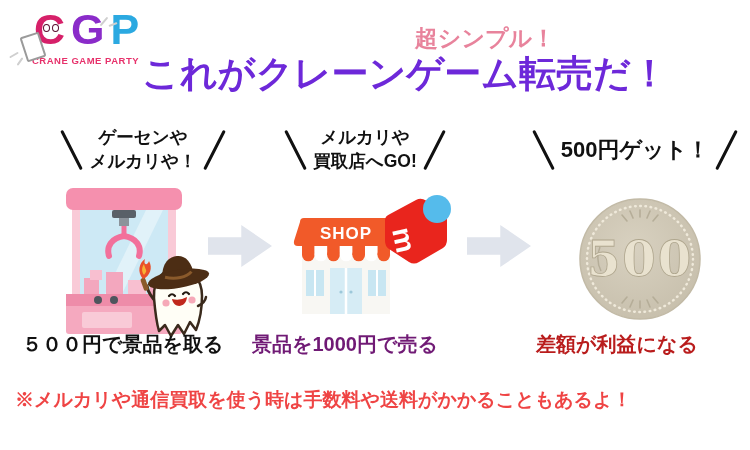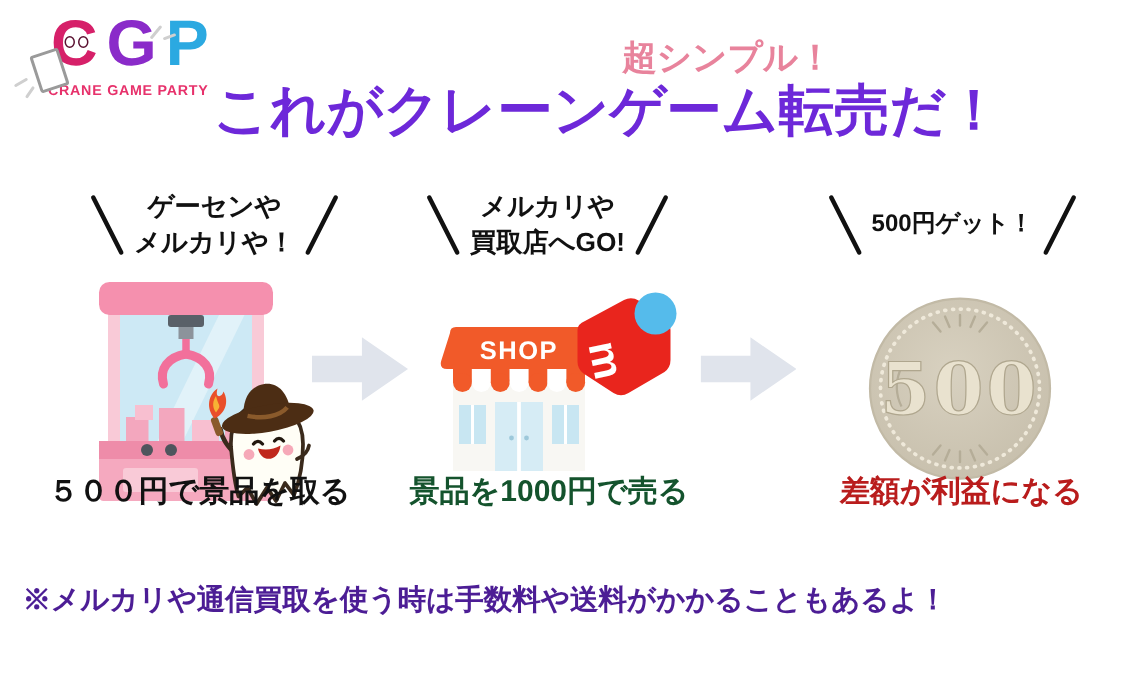--- a/index.html
+++ b/index.html
@@ -20,31 +20,31 @@
   
   .kicker{position:absolute;left:255px;top:23px;width:300px;text-align:right;
           font-size:23px;font-weight:900;}
   .main-title{position:absolute;left:85px;top:49px;width:640px;text-align:center;
               font-size:37px;font-weight:900;letter-spacing:0px;white-space:nowrap;}
   
   .step-label{position:absolute;top:122px;height:56px;display:flex;align-items:center;
               justify-content:center;gap:16px;}
   .label-text{display:flex;flex-direction:column;align-items:center;justify-content:center;
               font-size:17.5px;font-weight:900;color:#111;line-height:1.35;text-align:center;}
-  .step-label.big .label-text{font-size:16px;}
+  .step-label.big .label-text{font-size:22px;}
   .slash{width:3px;height:44px;background:#111;border-radius:2px;flex:0 0 auto;}
   .slash.l{transform:rotate(-27deg);}
   .slash.r{transform:rotate(27deg);}
   
   .arrow{position:absolute;width:64px;height:44px;
          clip-path:polygon(0 30%,52% 30%,52% 2%,100% 50%,52% 98%,52% 70%,0 70%);}
   
   .illus{position:absolute;}
   
-  .caption{position:absolute;top:314px;font-size:20px;font-weight:900;text-align:center;
+  .caption{position:absolute;top:331px;font-size:20px;font-weight:900;
            white-space:nowrap;}
   
   .footnote{position:absolute;left:15px;top:387px;font-size:19px;font-weight:800;
             white-space:nowrap;}
 </style>
 </head>
 <body>
 
 <div id="canvas">
 
@@ -200,18 +200,18 @@
         <path d="M75,100 L80,106"></path>
     </g>
     <g stroke="#B5AD98" stroke-width="1.5" fill="none">
       <path d="M22,50 C19,58 19,66 23,74"></path>
       <path d="M102,50 C105,58 105,66 101,74"></path>
     </g>
     <text x="62" y="79" text-anchor="middle" font-size="48" font-weight="bold" font-family="DejaVu Serif, serif" fill="#E9E2CF" stroke="#AFA68E" stroke-width="0.8" letter-spacing="2">500</text>
   </svg>
 
   <div class="caption" style="left: 22px; width: 222px; color: rgb(17, 17, 17);">５００円で景品を取る</div>
-  <div class="caption" style="left: 252px; width: 228px; color: #14532d;">景品を1000円で売る</div>
+  <div class="caption" style="left: 252px; width: 228px; color: #701a75;">景品を1000円で売る</div>
   <div class="caption" style="left: 536px; width: 210px; color: #b91c1c;">差額が利益になる</div>
 
-  <div class="footnote" style="color: #4c1d95; text-align: center;">※メルカリや通信買取を使う時は手数料や送料がかかることもあるよ！</div>
+  <div class="footnote" style="color: #ef4444; text-align: center;">※メルカリや通信買取を使う時は手数料や送料がかかることもあるよ！</div>
 
 </div>
 
 </body></html>

